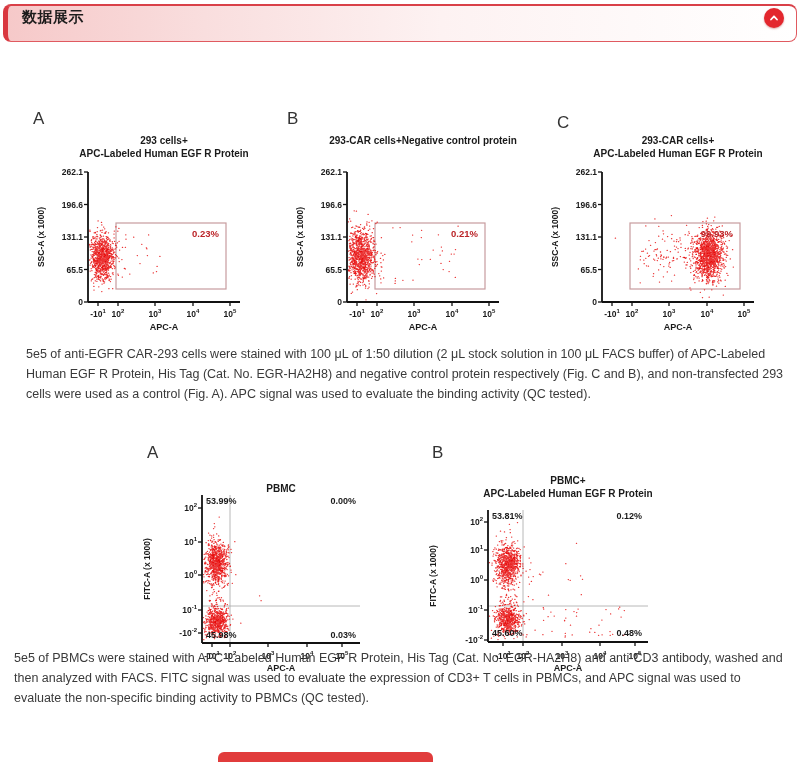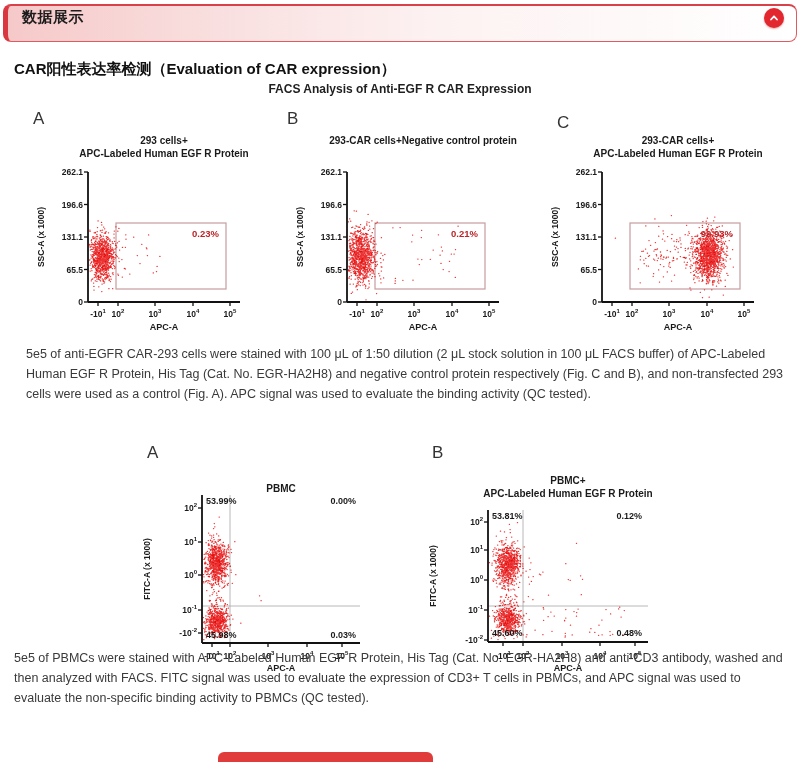--- a/index.html
+++ b/index.html
@@ -38,23 +38,21 @@
 
   <div class="acc-bar">
     <span class="acc-title">数据展示</span>
     <button class="acc-btn">
       <svg width="12" height="12" viewBox="0 0 12 12">
         <path d="M3 7.5 L6 4.3 L9 7.5" stroke="#ffffff" stroke-width="1.8" fill="none" stroke-linecap="round" stroke-linejoin="round"></path>
       </svg>
     </button>
   </div>
 
-  <h2 class="sec-title">CAR阳性表达率检测（Evaluation of CAR expression）</h2>
-
-  <div class="fig-title" id="fig1-title">FACS Analysis of Anti-EGF R CAR Expression</div>
+
 
   <div class="plot" id="holder-f1a"><svg width="250" height="232" viewBox="0 0 250 232">
         <text x="13" y="20" font-size="17" fill="#333">A</text>
         <text x="144" y="40" text-anchor="middle" font-size="10" font-weight="bold" fill="#1a1a1a">293 cells+</text>
         <text x="144" y="53" text-anchor="middle" font-size="10" font-weight="bold" fill="#1a1a1a">APC-Labeled Human EGF R Protein</text>
         <rect x="96" y="119" width="110" height="66" fill="none" stroke="#c79c9e" stroke-width="1.2"></rect>
         <path d="M76.3 150.0h.2M71.0 140.5h.2M78.8 166.5h.2M80.4 133.2h.2M78.0 116.9h.2M85.4 164.0h.2M91.0 157.2h.2M88.7 164.3h.2M84.6 137.2h.2M96.6 143.2h.2M75.9 146.6h.2M84.9 156.6h.2M79.5 139.6h.2M80.2 156.6h.2M80.1 155.5h.2M94.5 137.4h.2M86.8 148.3h.2M81.6 156.9h.2M85.0 175.6h.2M87.6 140.5h.2M74.7 150.9h.2M73.1 150.8h.2M82.5 139.3h.2M89.5 149.4h.2M85.4 129.3h.2M84.6 154.1h.2M80.5 136.7h.2M75.6 157.3h.2M86.4 157.3h.2M87.6 148.9h.2M80.6 160.5h.2M82.7 142.0h.2M92.6 150.6h.2M80.5 169.0h.2M92.4 164.6h.2M87.4 149.9h.2M74.5 147.3h.2M77.8 150.6h.2M76.5 142.8h.2M77.3 145.7h.2M83.0 146.0h.2M88.5 169.2h.2M83.7 143.3h.2M86.2 146.4h.2M89.8 159.7h.2M79.3 137.2h.2M83.0 138.5h.2M80.9 156.3h.2M86.4 165.3h.2M78.9 161.1h.2M79.4 157.0h.2M78.4 163.1h.2M78.9 150.2h.2M87.0 138.8h.2M96.4 151.5h.2M83.3 149.4h.2M80.3 173.9h.2M73.2 150.5h.2M82.9 143.0h.2M75.5 139.9h.2M78.1 163.1h.2M81.2 141.2h.2M76.8 175.0h.2M93.0 170.5h.2M74.2 163.3h.2M72.1 147.5h.2M87.3 153.0h.2M83.6 157.1h.2M85.0 173.5h.2M80.9 148.2h.2M88.4 128.8h.2M80.1 146.5h.2M92.0 152.6h.2M86.4 151.4h.2M84.3 136.2h.2M77.7 144.0h.2M88.5 153.2h.2M75.8 159.5h.2M88.0 165.1h.2M77.7 159.4h.2M86.0 158.5h.2M91.2 150.9h.2M82.8 151.1h.2M88.3 148.2h.2M88.6 163.1h.2M77.3 142.5h.2M77.1 166.6h.2M91.4 160.3h.2M80.5 176.9h.2M79.0 164.0h.2M86.9 150.0h.2M73.0 134.6h.2M81.4 144.2h.2M76.0 157.6h.2M86.5 174.3h.2M73.6 155.3h.2M81.3 149.5h.2M87.5 155.6h.2M84.4 145.4h.2M92.4 145.8h.2M82.8 165.5h.2M88.8 147.5h.2M83.3 165.3h.2M77.6 156.3h.2M79.6 161.0h.2M80.5 169.7h.2M79.9 152.9h.2M78.9 140.3h.2M84.6 158.3h.2M94.0 133.9h.2M76.9 146.9h.2M93.4 149.2h.2M71.4 145.4h.2M81.9 165.7h.2M79.9 152.9h.2M88.8 162.1h.2M82.2 156.7h.2M69.6 141.0h.2M75.1 140.7h.2M77.5 139.7h.2M74.5 161.0h.2M74.9 148.2h.2M82.2 148.1h.2M87.8 146.4h.2M97.7 127.2h.2M79.0 143.8h.2M80.3 154.9h.2M82.6 154.2h.2M91.7 154.3h.2M87.0 154.6h.2M86.8 165.2h.2M82.0 138.1h.2M86.6 154.5h.2M77.9 163.3h.2M84.1 161.5h.2M85.7 137.8h.2M79.3 161.3h.2M79.7 139.6h.2M82.3 163.0h.2M83.6 141.3h.2M79.2 158.5h.2M82.5 150.5h.2M75.9 161.4h.2M86.3 174.5h.2M84.6 124.8h.2M81.6 163.5h.2M85.7 158.1h.2M79.3 134.1h.2M85.7 143.1h.2M76.8 156.9h.2M78.8 151.3h.2M84.2 141.3h.2M77.6 154.8h.2M79.2 148.2h.2M82.3 143.9h.2M80.9 155.4h.2M77.6 153.0h.2M82.3 151.7h.2M76.7 148.5h.2M80.6 136.3h.2M74.0 134.5h.2M80.5 162.3h.2M85.8 143.5h.2M75.6 145.9h.2M85.7 144.2h.2M78.1 174.9h.2M80.9 126.3h.2M85.3 155.0h.2M75.0 143.5h.2M76.2 159.1h.2M75.9 156.4h.2M80.2 142.1h.2M82.1 149.8h.2M86.4 148.5h.2M93.0 158.0h.2M75.4 164.0h.2M78.9 163.1h.2M84.5 169.7h.2M79.6 141.6h.2M75.8 143.0h.2M84.3 137.3h.2M74.9 145.1h.2M90.0 135.8h.2M90.5 172.6h.2M82.9 141.1h.2M90.4 144.8h.2M82.0 138.1h.2M89.4 148.4h.2M93.8 153.4h.2M87.8 160.7h.2M88.0 171.9h.2M75.4 128.9h.2M71.2 142.2h.2M98.7 154.0h.2M86.5 155.5h.2M82.8 153.1h.2M77.0 154.7h.2M93.7 157.4h.2M88.8 184.7h.2M78.4 137.1h.2M83.4 171.4h.2M71.8 166.7h.2M89.8 151.7h.2M92.4 159.9h.2M80.8 156.3h.2M84.6 149.8h.2M73.0 143.2h.2M77.4 172.1h.2M78.3 158.2h.2M72.7 174.8h.2M83.3 144.5h.2M76.2 144.2h.2M80.7 135.3h.2M78.7 156.4h.2M83.3 132.2h.2M77.5 172.7h.2M79.8 156.6h.2M84.1 150.4h.2M90.3 177.6h.2M77.5 151.1h.2M80.9 172.2h.2M84.8 170.6h.2M85.4 144.8h.2M78.1 144.3h.2M83.8 152.6h.2M76.6 140.3h.2M81.7 140.6h.2M78.0 158.9h.2M83.4 164.8h.2M84.6 141.8h.2M87.1 170.0h.2M88.0 149.8h.2M82.8 137.7h.2M80.5 158.6h.2M81.6 148.5h.2M91.2 153.1h.2M79.1 139.4h.2M81.1 154.5h.2M77.9 163.9h.2M89.8 159.0h.2M81.4 153.3h.2M88.6 139.3h.2M79.3 137.8h.2M78.5 155.8h.2M75.7 170.0h.2M81.3 170.4h.2M82.1 157.5h.2M90.2 151.9h.2M82.2 134.8h.2M75.8 137.2h.2M74.7 155.1h.2M83.9 160.1h.2M86.1 157.6h.2M82.3 170.3h.2M88.4 145.6h.2M74.6 141.3h.2M85.5 173.7h.2M82.9 163.9h.2M82.8 146.0h.2M79.3 151.7h.2M86.6 161.2h.2M81.3 149.0h.2M92.1 143.8h.2M91.4 152.5h.2M82.1 159.7h.2M72.7 163.5h.2M82.0 160.1h.2M84.5 162.2h.2M74.1 134.2h.2M81.3 144.4h.2M83.9 170.0h.2M86.4 156.7h.2M77.8 152.8h.2M76.9 134.9h.2M81.2 156.8h.2M81.0 151.9h.2M83.2 154.7h.2M84.8 166.6h.2M81.6 159.5h.2M87.3 160.3h.2M95.6 144.8h.2M73.7 154.8h.2M95.3 153.9h.2M83.7 138.0h.2M73.1 151.5h.2M76.9 166.1h.2M88.2 147.8h.2M86.1 132.5h.2M81.4 156.6h.2M76.0 137.0h.2M88.9 152.4h.2M93.9 155.7h.2M88.8 149.2h.2M76.7 169.6h.2M78.5 146.2h.2M78.7 143.9h.2M72.1 139.9h.2M86.9 146.2h.2M75.3 153.7h.2M86.1 159.4h.2M76.7 130.6h.2M86.8 154.1h.2M76.6 145.8h.2M85.2 144.8h.2M78.1 156.9h.2M83.4 157.0h.2M89.9 151.9h.2M75.1 139.3h.2M80.8 167.6h.2M81.7 120.9h.2M82.2 174.9h.2M80.5 157.1h.2M87.6 150.9h.2M79.1 156.7h.2M84.8 160.1h.2M69.2 156.1h.2M76.8 150.2h.2M80.9 172.9h.2M84.4 177.9h.2M78.8 140.5h.2M81.1 150.0h.2M76.8 177.3h.2M87.4 171.5h.2M87.7 151.2h.2M84.1 153.4h.2M88.3 166.2h.2M89.4 176.0h.2M88.2 141.0h.2M88.4 149.4h.2M91.6 149.9h.2M80.7 155.2h.2M76.3 149.9h.2M82.9 149.8h.2M75.5 137.4h.2M82.1 166.3h.2M91.7 145.7h.2M83.4 152.4h.2M77.8 159.4h.2M85.3 138.8h.2M82.3 157.4h.2M86.2 158.3h.2M88.1 161.2h.2M77.5 166.0h.2M86.1 154.0h.2M79.8 140.0h.2M80.1 166.5h.2M82.6 165.1h.2M92.2 139.1h.2M87.0 152.4h.2M75.8 145.1h.2M92.9 153.6h.2M81.3 137.8h.2M83.8 156.4h.2M73.7 147.5h.2M92.1 159.8h.2M83.8 145.6h.2M80.9 154.0h.2M87.8 159.5h.2M91.9 145.2h.2M83.2 147.8h.2M85.5 147.7h.2M85.1 162.1h.2M93.3 152.6h.2M81.9 144.9h.2M88.3 147.5h.2M77.1 163.8h.2M77.3 150.8h.2M74.9 148.3h.2M91.3 154.5h.2M76.1 154.4h.2M79.6 175.9h.2M78.7 182.8h.2M83.0 176.4h.2M86.5 145.3h.2M85.6 156.6h.2M93.4 148.1h.2M86.1 164.4h.2M87.8 152.6h.2M85.9 147.7h.2M80.3 165.3h.2M83.6 146.5h.2M79.0 141.3h.2M76.4 169.4h.2M69.2 140.3h.2M84.9 163.3h.2M93.3 159.1h.2M81.9 135.8h.2M88.5 149.2h.2M76.0 165.0h.2M87.5 172.7h.2M82.8 170.6h.2M78.8 156.0h.2M88.9 162.3h.2M84.0 151.1h.2M77.0 147.1h.2M82.2 151.6h.2M84.8 147.8h.2M82.2 165.7h.2M88.1 140.1h.2M81.7 147.9h.2M87.2 135.8h.2M91.1 162.8h.2M87.5 145.1h.2M90.5 147.3h.2M85.1 156.8h.2M85.2 129.3h.2M75.1 168.3h.2M75.9 144.3h.2M81.2 145.8h.2M80.4 168.8h.2M84.6 167.0h.2M74.6 150.8h.2M78.2 152.2h.2M85.7 157.7h.2M79.8 145.8h.2M79.9 140.1h.2M82.0 145.6h.2M81.9 128.4h.2M79.3 157.3h.2M80.0 142.5h.2M88.4 135.2h.2M86.6 149.0h.2M73.9 134.6h.2M90.3 152.9h.2M85.7 152.2h.2M87.6 154.3h.2M88.8 172.2h.2M82.0 180.0h.2M81.9 158.3h.2M87.6 151.4h.2M84.3 129.1h.2M79.8 152.1h.2M85.9 156.8h.2M79.7 144.2h.2M75.9 159.3h.2M77.0 155.0h.2M92.2 145.4h.2M77.0 157.3h.2M93.7 155.1h.2M71.2 136.7h.2M76.6 144.3h.2M74.2 173.5h.2M71.8 175.4h.2M82.5 163.9h.2M85.3 152.6h.2M79.3 151.5h.2M73.4 162.7h.2M90.2 147.2h.2M73.5 154.5h.2M76.8 168.1h.2M85.5 158.8h.2M80.6 153.7h.2M85.9 146.5h.2M88.3 135.2h.2M79.8 154.5h.2M82.4 151.8h.2M83.2 177.4h.2M86.8 144.0h.2M87.6 157.4h.2M84.7 140.6h.2M86.3 132.6h.2M71.1 164.7h.2M79.9 173.3h.2M83.0 150.6h.2M86.2 162.4h.2M80.3 139.0h.2M72.3 153.9h.2M81.9 156.0h.2M85.6 138.9h.2M69.9 142.9h.2M74.6 156.0h.2M77.8 167.5h.2M78.8 143.9h.2M81.0 166.2h.2M80.9 151.7h.2M98.3 171.3h.2M79.0 149.1h.2M83.6 123.1h.2M85.5 166.3h.2M76.3 164.9h.2M78.2 162.4h.2M86.1 152.1h.2M94.3 162.7h.2M77.8 165.3h.2M80.1 145.3h.2M77.5 132.7h.2M90.0 162.5h.2M84.9 158.2h.2M83.0 153.2h.2M81.2 155.0h.2M85.6 163.6h.2M79.2 146.3h.2M76.6 151.1h.2M76.3 166.4h.2M80.4 164.9h.2M78.6 152.3h.2M85.2 142.7h.2M79.6 161.3h.2M84.8 158.1h.2M83.2 148.6h.2M86.3 149.9h.2M91.9 154.0h.2M91.4 145.6h.2M86.3 137.2h.2M89.1 175.1h.2M87.9 161.6h.2M79.6 157.9h.2M89.1 153.7h.2M79.5 142.1h.2M86.0 136.8h.2M95.5 141.4h.2M78.7 149.5h.2M86.5 163.8h.2M74.6 138.4h.2M77.6 145.9h.2M77.5 147.3h.2M82.8 147.8h.2M83.8 155.3h.2M87.1 140.9h.2M87.9 162.6h.2M83.5 157.9h.2M74.9 156.8h.2M80.0 155.3h.2M86.0 127.7h.2M85.5 151.2h.2M80.9 145.8h.2M86.5 149.1h.2M79.4 141.3h.2M86.4 145.1h.2M79.0 148.1h.2M85.9 168.7h.2M88.9 145.3h.2M79.5 138.9h.2M75.0 159.1h.2M83.1 159.8h.2M84.3 164.4h.2M79.5 152.3h.2M86.3 143.8h.2M77.1 163.2h.2M79.3 149.0h.2M77.4 163.5h.2M86.8 151.1h.2M72.8 133.2h.2M92.7 156.8h.2M94.6 148.2h.2M95.1 163.1h.2M78.2 139.4h.2M77.6 148.5h.2M80.0 152.2h.2M80.0 153.8h.2M69.9 155.8h.2M85.6 151.9h.2M79.7 159.5h.2M88.8 134.6h.2M84.7 153.0h.2M86.3 157.6h.2M86.7 167.0h.2M76.6 132.5h.2M95.4 150.5h.2M91.5 147.2h.2M92.3 169.0h.2M77.2 148.4h.2M75.1 133.0h.2M90.4 147.8h.2M73.6 156.7h.2M80.1 169.9h.2M87.5 133.1h.2M80.7 143.0h.2M78.8 158.1h.2M85.8 151.2h.2M78.5 148.6h.2M81.2 147.6h.2M88.3 163.9h.2M82.8 163.7h.2M73.8 141.1h.2M83.0 159.2h.2M80.9 161.3h.2M85.2 159.4h.2M80.1 135.4h.2M88.5 147.6h.2M77.6 142.3h.2M74.1 128.8h.2M90.6 161.7h.2M80.0 158.7h.2M72.5 162.6h.2M81.3 155.0h.2M83.1 146.5h.2M75.2 147.8h.2M74.5 161.6h.2M85.2 153.6h.2M79.5 140.7h.2M91.6 159.8h.2M88.3 164.4h.2M85.1 147.1h.2M73.4 158.1h.2M81.5 170.1h.2M86.0 141.9h.2M86.4 152.2h.2M89.3 153.7h.2M89.5 136.8h.2M81.3 157.2h.2M87.2 154.3h.2M83.1 149.4h.2M90.1 152.9h.2M84.7 149.2h.2M79.0 141.9h.2M85.9 153.0h.2M90.5 152.3h.2M82.0 164.0h.2M78.1 139.0h.2M80.1 162.2h.2M75.6 150.4h.2M85.4 128.7h.2M82.3 156.2h.2M85.1 144.9h.2M83.4 154.5h.2M93.4 157.5h.2M81.4 118.4h.2M82.3 159.9h.2M78.3 168.0h.2M87.3 158.6h.2M84.7 160.0h.2M73.9 159.0h.2M76.8 157.0h.2M88.7 154.9h.2M84.2 157.3h.2M90.6 141.0h.2M76.4 157.6h.2M74.4 157.1h.2M82.2 164.3h.2M92.5 153.1h.2M82.1 147.9h.2M91.0 175.2h.2M83.2 161.5h.2M85.7 162.3h.2M78.6 148.1h.2M76.9 130.7h.2M76.3 146.1h.2M89.2 171.0h.2M71.2 176.8h.2M86.7 170.0h.2M82.0 147.4h.2M83.4 156.0h.2M84.6 156.6h.2M83.9 143.2h.2M77.1 160.6h.2M89.3 163.8h.2M88.2 158.3h.2M86.1 137.0h.2M77.1 150.5h.2M81.3 146.7h.2M81.1 145.3h.2M79.5 161.3h.2M81.1 161.0h.2M74.6 160.5h.2M77.7 143.3h.2M86.3 150.3h.2M80.6 146.2h.2M88.6 152.7h.2M75.5 168.4h.2M83.2 158.2h.2M82.6 161.7h.2M78.5 171.4h.2M81.2 159.4h.2M71.3 158.4h.2M102.4 143.4h.2M79.2 153.4h.2M85.8 137.0h.2M85.1 150.3h.2M72.7 143.0h.2M85.9 150.1h.2M80.0 152.8h.2M82.3 164.3h.2M86.9 139.5h.2M79.0 155.8h.2M92.7 152.7h.2M90.2 158.6h.2M87.1 141.5h.2M79.2 167.9h.2M83.1 152.4h.2M76.7 158.7h.2M77.4 153.9h.2M83.9 142.8h.2M81.3 147.2h.2M77.1 148.3h.2M75.8 134.8h.2M87.9 173.6h.2M75.3 162.3h.2M79.5 150.6h.2M80.6 149.9h.2M73.5 148.8h.2M74.6 159.0h.2M77.2 159.8h.2M85.9 142.5h.2M76.9 153.0h.2M82.7 143.2h.2M75.7 148.4h.2M83.6 157.7h.2M88.5 156.6h.2M76.0 171.1h.2M80.8 160.5h.2M71.7 157.6h.2M88.3 156.1h.2M87.3 135.7h.2M81.2 152.8h.2M78.7 162.1h.2M85.0 165.2h.2M81.3 150.8h.2M83.2 148.1h.2M81.3 141.0h.2M88.6 143.7h.2M77.8 157.0h.2M76.5 149.5h.2M85.3 156.0h.2M72.8 145.4h.2M79.4 144.3h.2M84.7 155.4h.2M77.6 143.3h.2M85.1 161.0h.2M87.6 147.3h.2M82.1 151.8h.2M77.6 140.0h.2M75.7 140.5h.2M83.9 145.4h.2M84.7 174.3h.2M91.8 152.7h.2M81.1 139.5h.2M85.4 159.3h.2M90.1 147.9h.2M87.0 142.7h.2M79.8 154.7h.2M89.0 176.4h.2M79.0 153.7h.2M84.6 138.2h.2M82.4 154.9h.2M86.2 144.9h.2M77.3 158.4h.2M96.1 141.5h.2M83.0 155.1h.2M73.3 140.3h.2M78.5 173.7h.2M91.7 150.1h.2M79.1 160.5h.2M84.2 152.6h.2M70.4 143.1h.2M86.3 153.1h.2M93.9 153.5h.2M78.1 171.9h.2M73.1 155.7h.2M73.4 151.5h.2M74.7 147.3h.2M76.2 147.9h.2M74.1 149.4h.2M88.6 147.8h.2M79.0 154.7h.2M78.7 175.4h.2M84.1 165.0h.2M90.8 162.2h.2M74.0 151.4h.2M90.3 149.6h.2M97.8 170.0h.2M85.0 163.2h.2M79.6 144.6h.2M91.5 151.0h.2M72.8 162.2h.2M83.1 155.9h.2M87.5 152.9h.2M79.6 164.7h.2M79.8 157.9h.2M85.2 158.1h.2M86.2 160.4h.2M75.4 171.9h.2M70.9 150.9h.2M78.7 160.9h.2M91.1 163.7h.2M75.7 159.9h.2M77.8 151.8h.2M88.7 141.9h.2M75.4 149.3h.2M75.0 142.2h.2M75.8 173.0h.2M86.5 168.3h.2M80.4 150.4h.2M77.4 156.9h.2M82.5 137.2h.2M77.3 142.8h.2M89.0 141.8h.2M77.1 138.3h.2M86.3 168.3h.2M79.3 156.4h.2M83.0 149.2h.2M91.8 155.0h.2M78.1 161.3h.2M80.2 126.8h.2M87.1 133.7h.2M84.8 157.1h.2M87.6 164.2h.2M81.2 137.4h.2M91.2 149.6h.2M84.7 151.6h.2M79.8 139.6h.2M88.7 145.5h.2M80.6 131.4h.2M79.3 149.5h.2M87.7 148.4h.2M86.0 170.7h.2M87.0 150.0h.2M85.2 140.2h.2M82.4 162.7h.2M82.0 158.8h.2M76.1 146.0h.2M79.9 147.5h.2M82.5 126.1h.2M82.2 159.4h.2M76.9 132.4h.2M83.7 150.6h.2M92.7 156.9h.2M77.5 157.6h.2M85.9 146.5h.2M76.9 167.4h.2M90.4 140.6h.2M83.1 157.9h.2M84.6 165.3h.2M72.9 153.1h.2M82.1 157.7h.2M73.3 144.2h.2M88.8 153.3h.2M76.0 169.9h.2M70.0 161.1h.2M76.1 156.2h.2M79.0 149.6h.2M80.6 141.6h.2M86.8 165.3h.2M82.8 156.9h.2M93.1 146.5h.2M86.3 172.9h.2M77.4 155.9h.2M76.7 149.1h.2M70.6 159.3h.2M80.4 172.7h.2M90.6 151.7h.2M77.8 151.5h.2M80.8 139.7h.2" stroke="#e60000" stroke-width="1.25" stroke-linecap="round" opacity="0.8" fill="none"></path>
         <path d="M83.8 135.1h.2M81.4 132.6h.2M87.8 145.3h.2M86.9 171.2h.2M79.7 167.3h.2M76.5 159.5h.2M75.1 128.4h.2M89.2 153.5h.2M93.9 130.0h.2M94.7 164.5h.2M77.4 123.6h.2M75.8 165.0h.2M79.5 142.8h.2M86.0 146.1h.2M77.2 156.9h.2M82.2 140.6h.2M99.5 146.0h.2M78.5 172.2h.2M78.2 164.5h.2M82.7 144.7h.2M87.9 144.2h.2M78.3 149.3h.2M89.7 149.7h.2M87.7 150.9h.2M84.3 152.3h.2M73.9 186.0h.2M99.1 157.5h.2M90.3 163.4h.2M93.0 168.8h.2M87.0 173.4h.2M73.7 155.4h.2M75.2 176.8h.2M81.2 163.8h.2M73.0 132.5h.2M73.1 161.9h.2M70.1 167.1h.2M79.2 148.5h.2M92.2 137.6h.2M98.8 124.4h.2M82.8 167.1h.2M83.5 162.4h.2M72.3 160.9h.2M75.0 158.0h.2M75.4 137.0h.2M85.4 164.8h.2M82.1 163.1h.2M87.3 163.5h.2M74.3 170.5h.2M81.1 139.8h.2M85.2 151.3h.2M72.7 150.7h.2M69.9 127.4h.2M89.5 158.8h.2M97.4 138.8h.2M84.9 139.3h.2M94.2 127.0h.2M99.0 137.3h.2M97.1 152.7h.2M76.4 166.3h.2M73.5 179.1h.2M82.6 147.2h.2M82.0 145.2h.2M93.9 145.2h.2M71.0 154.0h.2M83.2 175.8h.2M69.8 126.1h.2M81.2 140.8h.2M83.3 134.8h.2M81.0 152.9h.2M85.4 168.7h.2M84.2 161.5h.2M74.8 156.8h.2M84.3 144.9h.2M73.8 182.4h.2M84.4 150.3h.2M90.4 142.7h.2M90.3 143.9h.2M71.5 135.7h.2M72.2 140.5h.2M76.2 173.1h.2M83.1 165.8h.2M78.5 162.1h.2M89.4 146.1h.2M92.6 184.7h.2M86.6 138.0h.2M71.6 138.3h.2M90.0 137.2h.2M80.1 130.9h.2M83.0 162.5h.2M81.7 187.5h.2M80.8 150.3h.2M93.1 139.5h.2M85.3 157.5h.2M83.4 144.1h.2M83.5 168.2h.2M75.0 146.2h.2M74.9 149.2h.2M70.3 145.9h.2M86.4 147.4h.2M71.6 152.1h.2M101.8 155.5h.2M81.9 169.3h.2M82.9 164.0h.2M79.6 160.1h.2M78.2 149.0h.2M74.0 143.6h.2M87.0 146.0h.2M78.8 173.1h.2M77.1 127.7h.2M78.3 154.5h.2M79.9 154.8h.2M83.9 179.2h.2M87.9 133.3h.2M75.4 161.9h.2M95.8 122.8h.2M90.7 146.4h.2M73.7 156.9h.2M88.5 154.3h.2M72.5 152.7h.2M93.7 161.4h.2M89.1 151.7h.2M86.4 134.5h.2M86.4 166.2h.2M82.5 145.9h.2M78.6 172.4h.2M74.0 140.2h.2M104.3 164.4h.2M87.2 155.9h.2M95.6 139.8h.2" stroke="#e60000" stroke-width="1.25" stroke-linecap="round" opacity="0.8" fill="none"></path>
         <path d="M137.0 162.4h.2M139.8 152.4h.2M109.7 170.1h.2M117.2 151.6h.2M127.3 151.6h.2M102.2 173.0h.2M105.2 164.9h.2M105.7 130.8h.2M105.9 135.2h.2M126.8 144.8h.2M133.2 168.9h.2M113.6 133.2h.2M119.9 159.5h.2M121.7 140.3h.2M126.3 143.8h.2M128.5 130.9h.2M105.3 143.3h.2M136.4 167.6h.2" stroke="#e60000" stroke-width="1.25" stroke-linecap="round" opacity="0.8" fill="none"></path>
         <line x1="68" y1="68" x2="68" y2="198" stroke="#111" stroke-width="1.8"></line>

